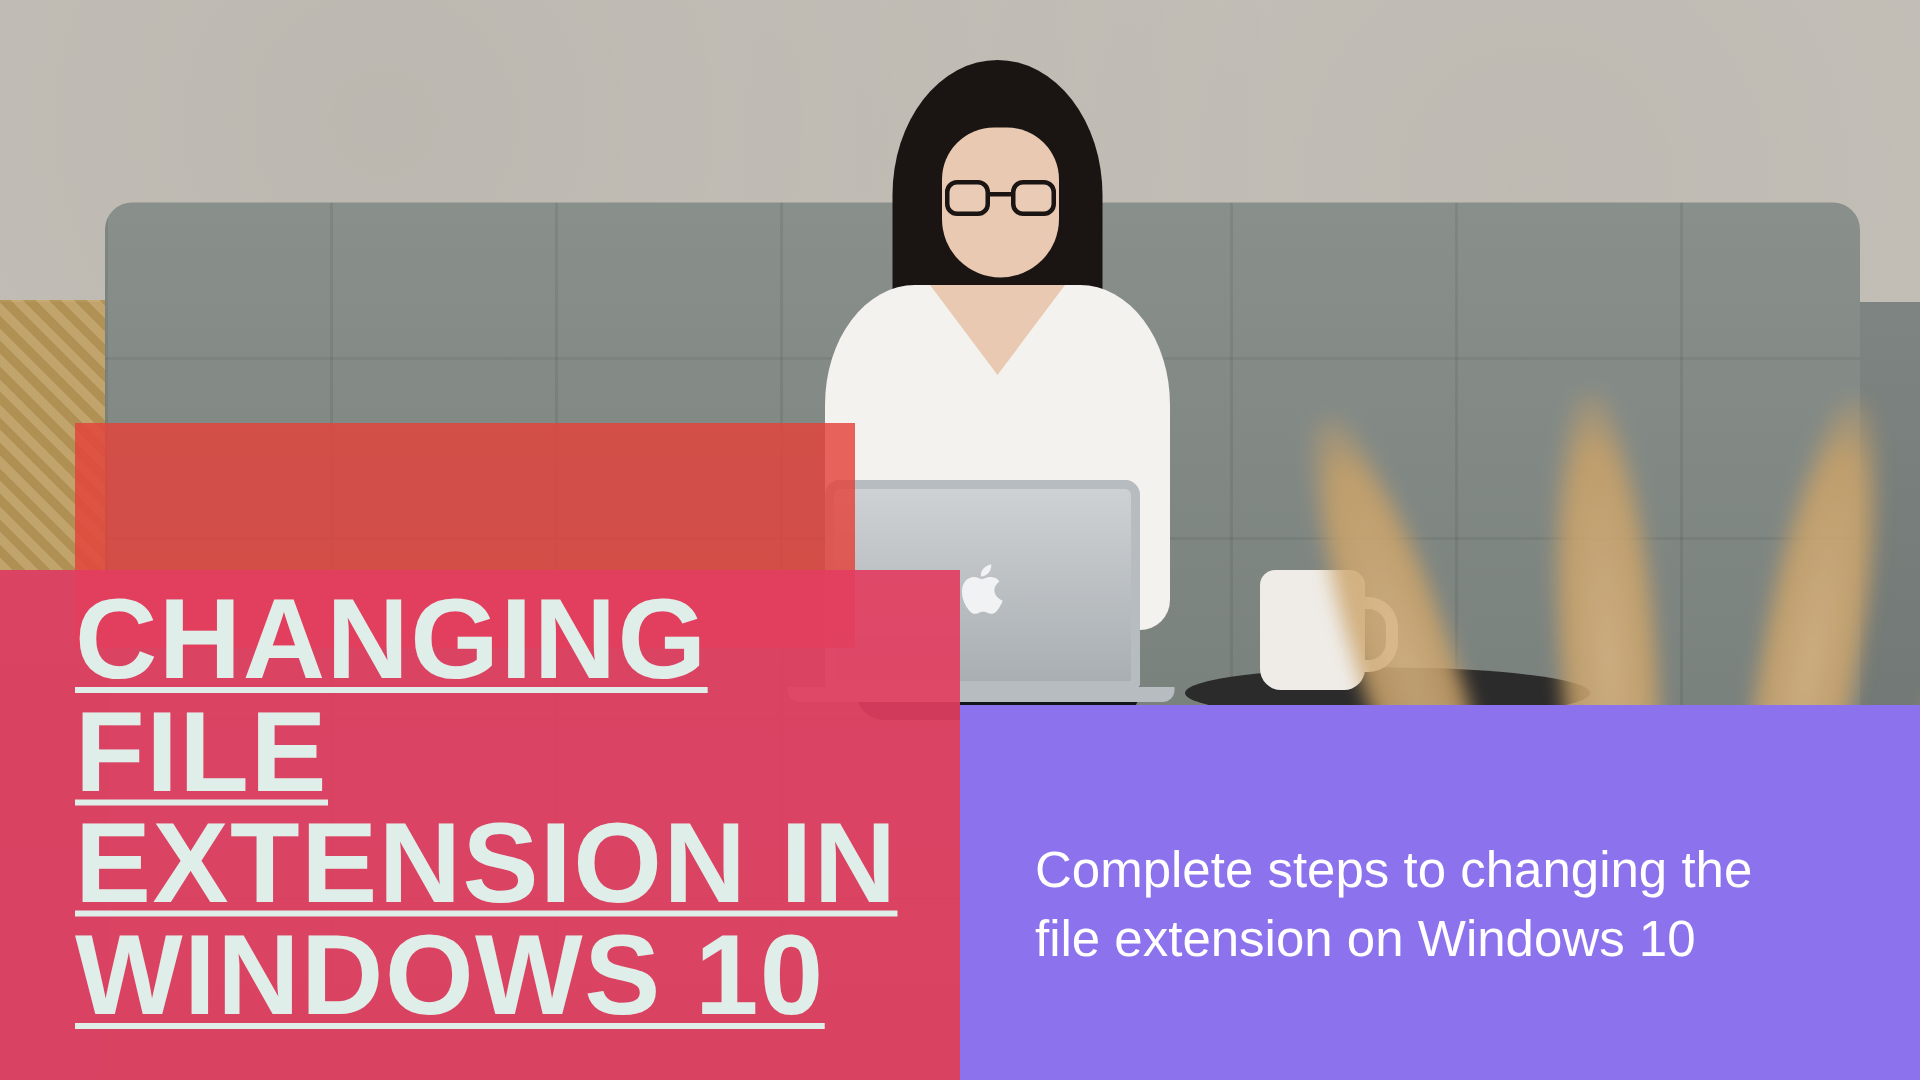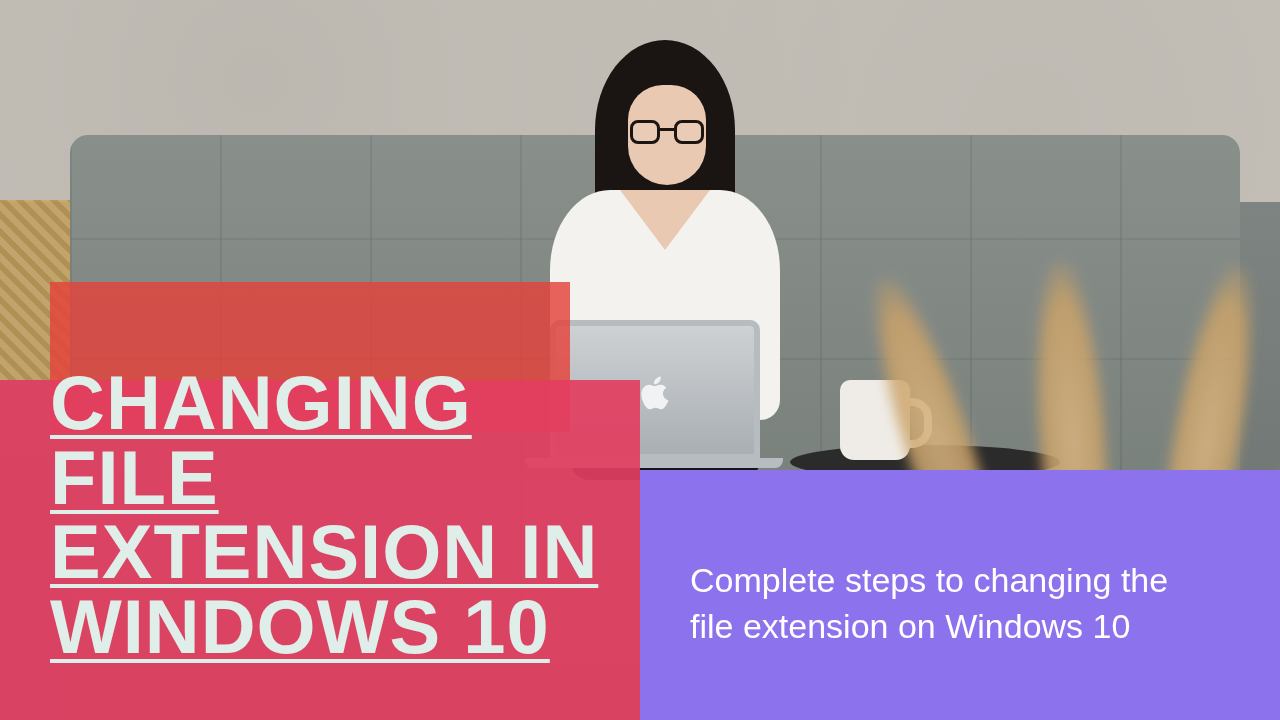--- a/index.html
+++ b/index.html
@@ -147,21 +147,21 @@
   }
   .title-backdrop {
     position: absolute;
     left: 50px; bottom: 288px;
     width: 520px; height: 150px;
     background: rgba(228, 66, 58, 0.82);
   }
   .title {
     position: absolute;
     left: 50px;
-    bottom: 56px;
+    bottom: 32px;
     width: 560px;
     font-family: Impact, "Arial Black", sans-serif;
     font-weight: 800;
     font-size: 76px;
     line-height: 0.98;
     letter-spacing: 1px;
     color: #dfeee9;
     text-decoration: underline;
     text-decoration-thickness: 4px;
     text-underline-offset: 6px;

